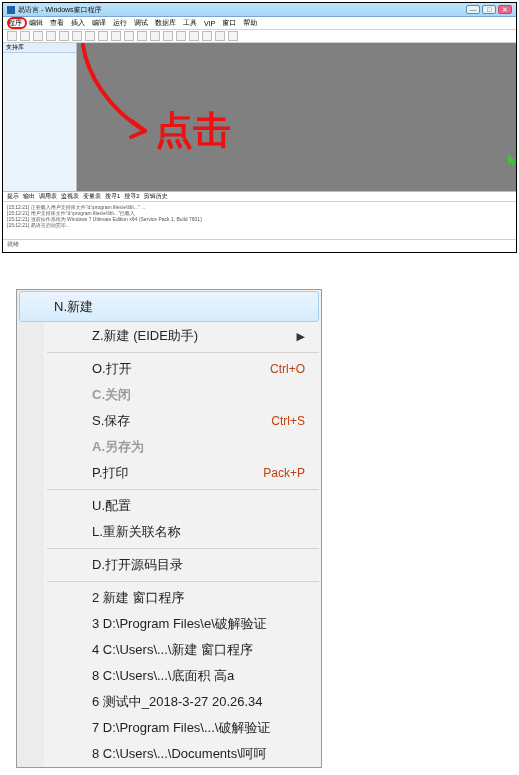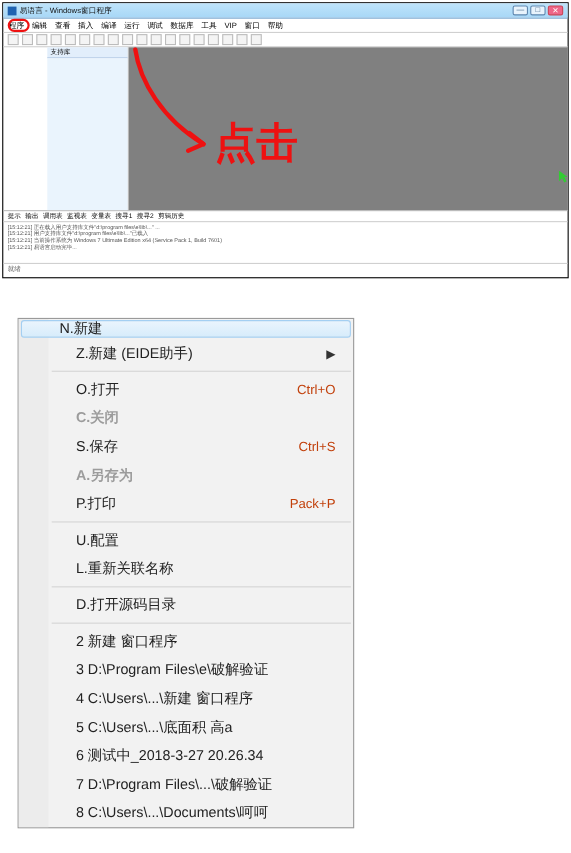--- a/index.html
+++ b/index.html
@@ -52,21 +52,20 @@
   .toolbar1 {
     height:13px; border-bottom:1px solid #d0d0d0;
     display:flex; align-items:center; gap:3px; padding:0 4px;
   }
   .tbtn {
     width:10px; height:10px; border:1px solid #bcbcbc; background:#f4f4f4;
   }
   .workspace {
     display:flex;
     height:148px;
-    padding-left:40px;
   }
   .sidepanel {
     width: 74px;
     display:flex; flex-direction:column;
     border-right:1px solid #bcbcbc;
   }
   .side-header {
     height:10px; background:#e2eefb; border-bottom:1px solid #b8cee6;
     font-size:6px; padding:0 3px; display:flex; align-items:center;
   }
@@ -113,33 +112,34 @@
   }
   .context-menu .strip {
     position:absolute; left:0; top:0; bottom:0; width:27px;
     background:#ececec;
   }
   .citem {
     position:relative;
     display:flex;
     align-items:center;
     height:26px;
-    padding-left:52px;
+    padding-left:36px;
     padding-right:16px;
     cursor:pointer;
+    margin-left:39px;
   }
   .citem.disabled { color:#9c9c9c; cursor:default;font-weight:bold;}
   .citem .shortcut { margin-left:auto; color:#c2410c; font-size:12px;}
   .citem .subarrow { margin-left:auto; font-size:11px; color:#333;}
   .citem.highlight {
     background: linear-gradient(#eaf4fd,#d7ecfb);
     border:1px solid #a4cff2;
     border-radius:3px;
     margin:1px 2px;
-    height:16px;
+    height:31px;
     padding-left:34px;
     padding-right:14px;
   }
   .sep {
     height:1px;
     background:#d4d4d4;
     margin: 3px 2px 3px 30px;
   }
 </style>
 </head>
@@ -285,21 +285,21 @@
       <div class="citem">
         <span>2 新建 窗口程序</span>
       </div>
       <div class="citem">
         <span>3 D:\Program Files\e\破解验证</span>
       </div>
       <div class="citem">
         <span>4 C:\Users\...\新建 窗口程序</span>
       </div>
       <div class="citem">
-        <span>5 C:\Users\...\底面积 高a</span>
+        <span>8 C:\Users\...\底面积 高a</span>
       </div>
       <div class="citem">
         <span>6 测试中_2018-3-27 20.26.34</span>
       </div>
       <div class="citem">
         <span>7 D:\Program Files\...\破解验证</span>
       </div>
       <div class="citem">
         <span>8 C:\Users\...\Documents\呵呵</span>
       </div>

